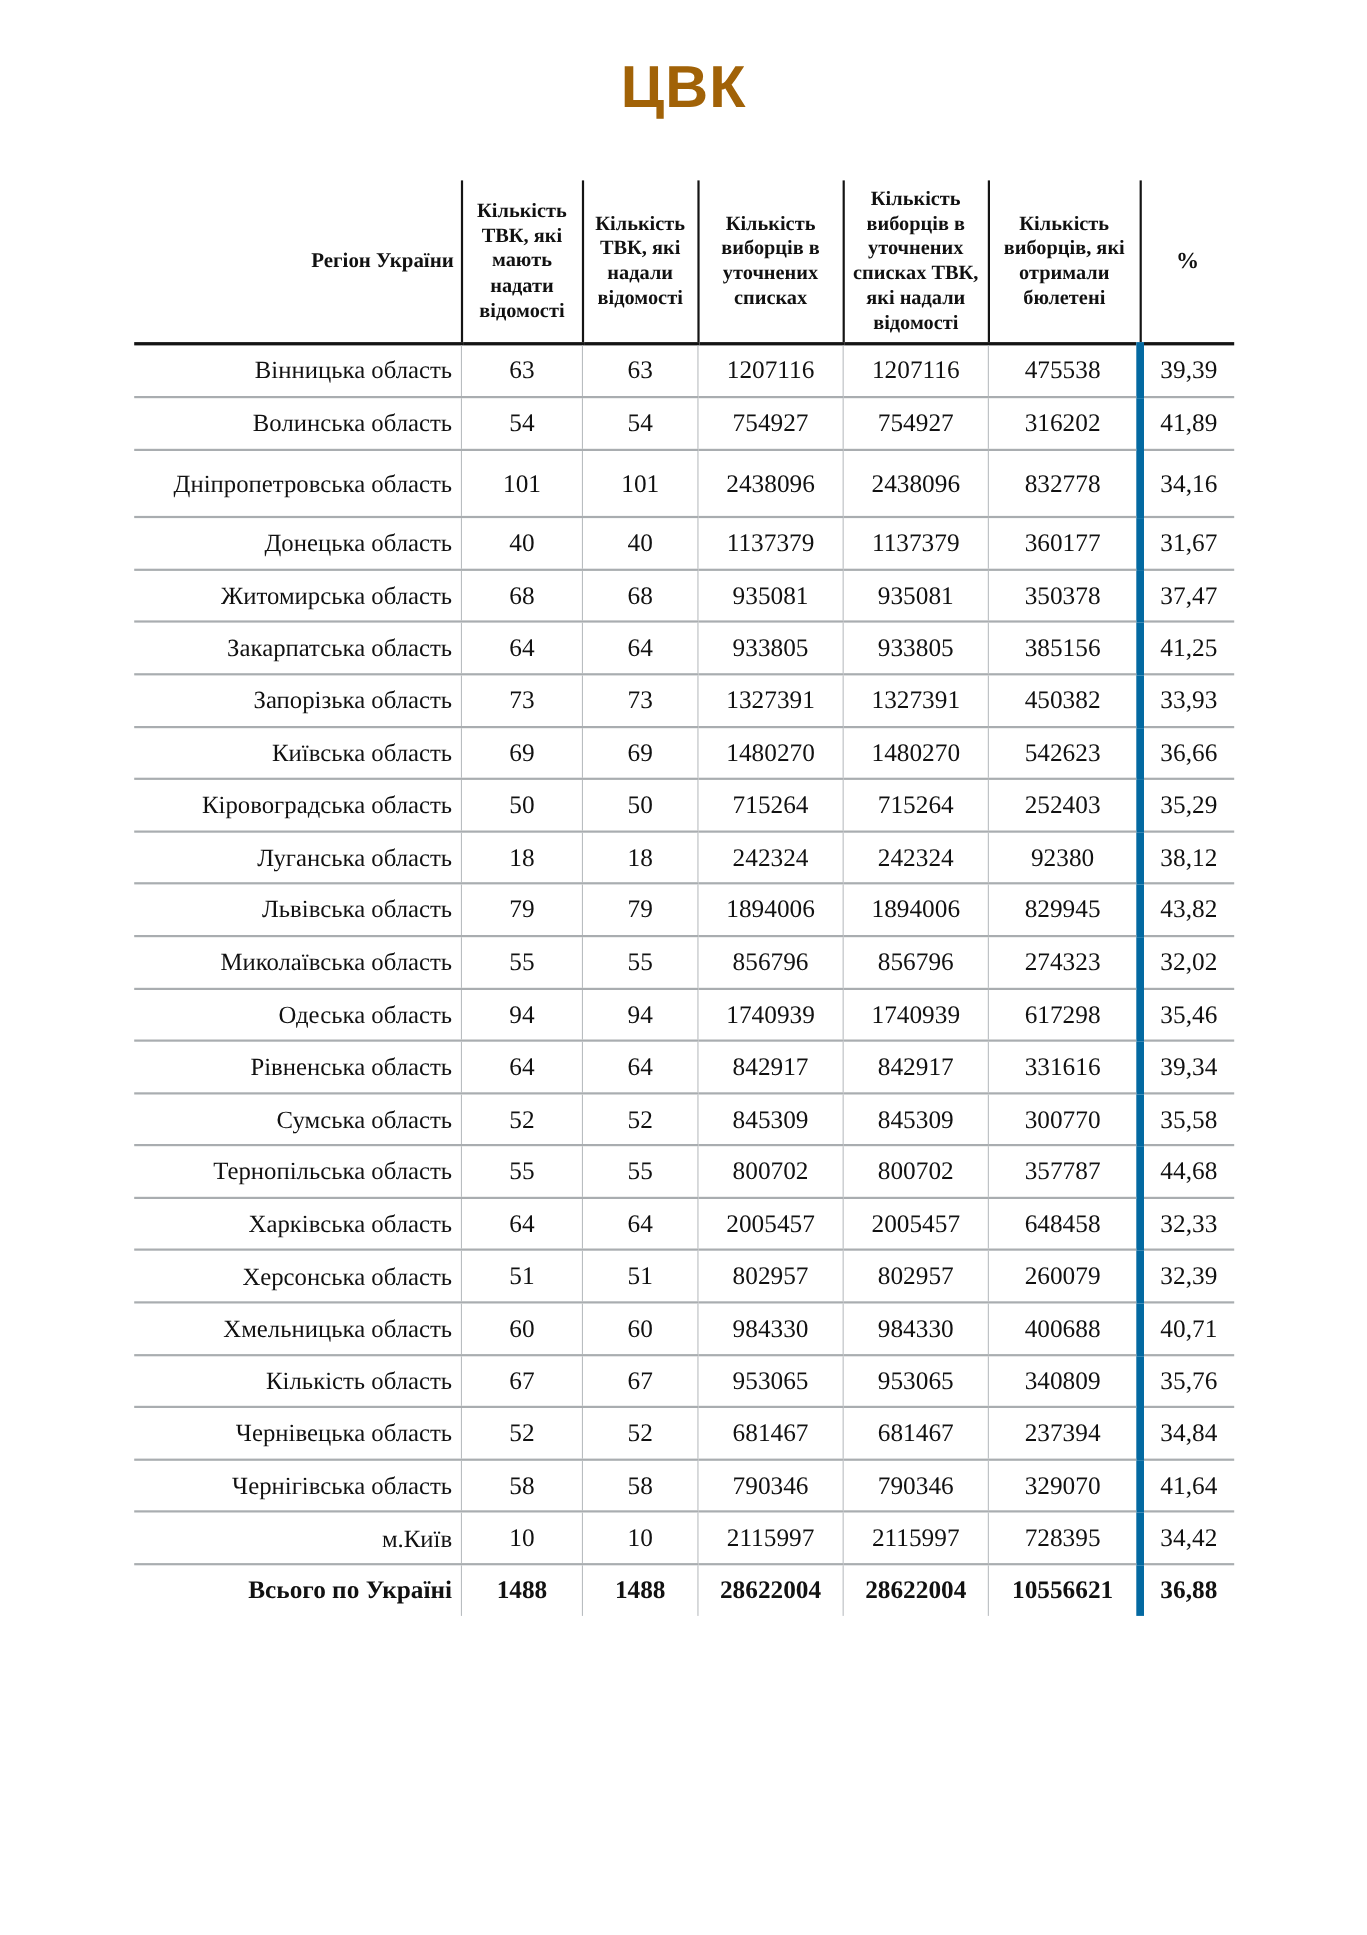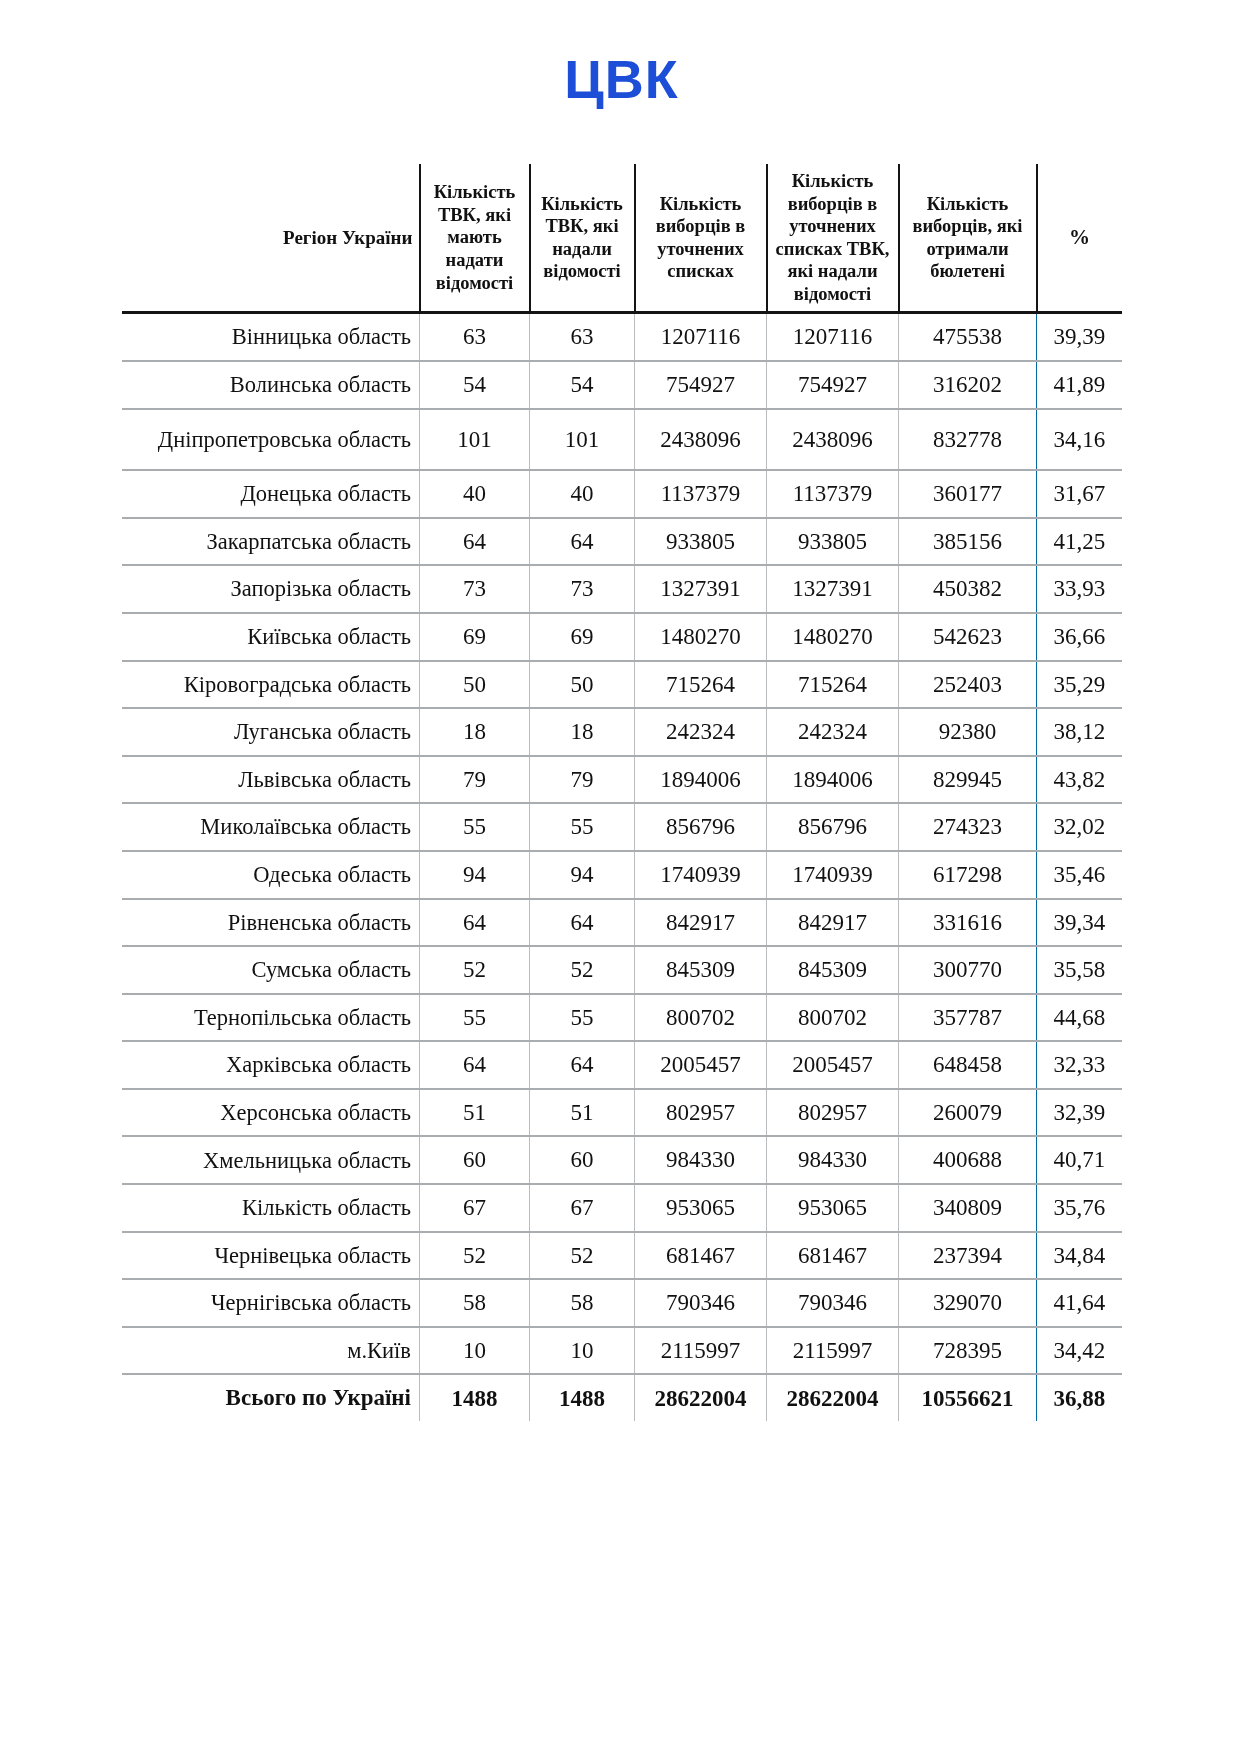--- a/index.html
+++ b/index.html
@@ -28,21 +28,21 @@
     text-align: center;
     padding-top: 52px;
   }
   .title {
     display: inline-block;
     font-family: "Liberation Sans", "DejaVu Sans", sans-serif;
     font-weight: bold;
     font-size: 54px;
     line-height: 1;
     letter-spacing: 1px;
-    color: #1d4ed8;
+    color: #a16207;
     text-align: right;
   }
 
   
   .table-area {
     margin: 0 auto;
     padding-top: 58px;
     width: 1000px;
   }
   table.cvk {
@@ -105,21 +105,21 @@
   }
   table.cvk tbody td.region {
     text-align: right;
     padding-left: 10px;
     border-left: 0;
     white-space: normal;
     font-size: 22.5px;
     line-height: 1.22;
   }
   table.cvk tbody td.pct {
-    border-left: 1px solid #0369a1;
+    border-left: 7px solid #0369a1;
   }
 
   table.cvk tbody tr.total td {
     font-weight: bold;
     border-bottom: 0;
     border-top: 2px solid #6f7478;
     font-size: 23px;
     padding-top: 9px;
     padding-bottom: 9px;
   }
@@ -192,20 +192,29 @@
           <tr>
             <td class="region">Донецька область</td>
             <td>40</td>
             <td>40</td>
             <td>1137379</td>
             <td>1137379</td>
             <td>360177</td>
             <td class="pct">31,67</td>
           </tr>
           <tr>
+            <td class="region">Житомирська область</td>
+            <td>68</td>
+            <td>68</td>
+            <td>935081</td>
+            <td>935081</td>
+            <td>350378</td>
+            <td class="pct">37,47</td>
+          </tr>
+          <tr>
             <td class="region">Закарпатська область</td>
             <td>64</td>
             <td>64</td>
             <td>933805</td>
             <td>933805</td>
             <td>385156</td>
             <td class="pct">41,25</td>
           </tr>
           <tr>
             <td class="region">Запорізька область</td>

